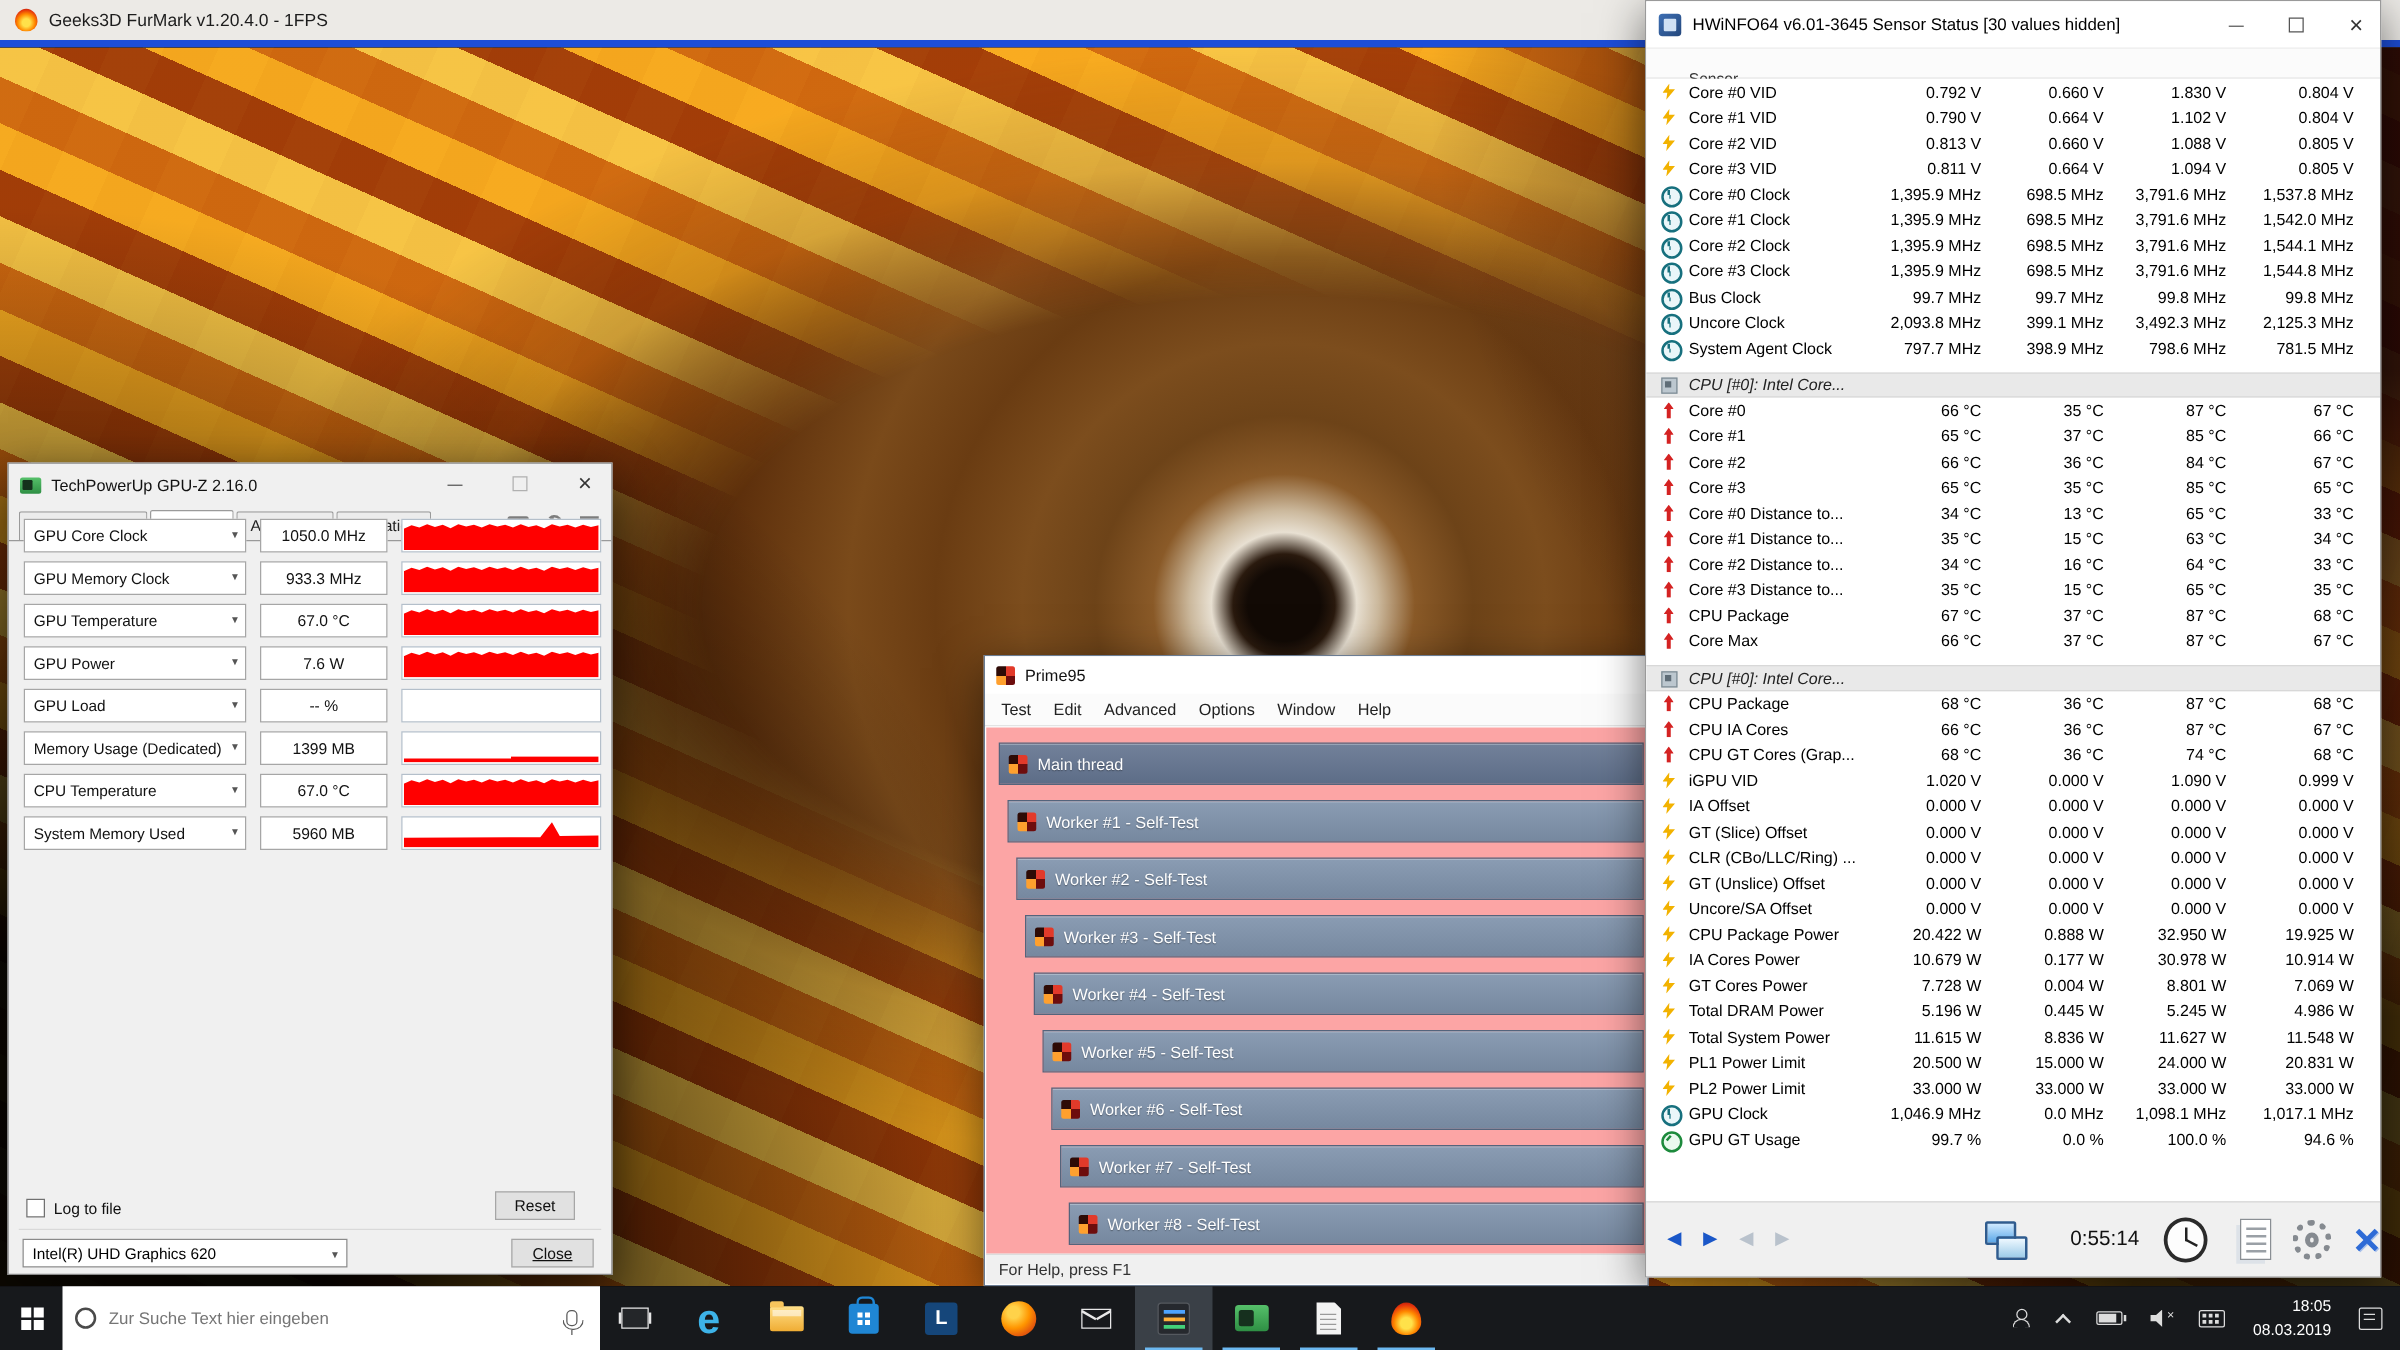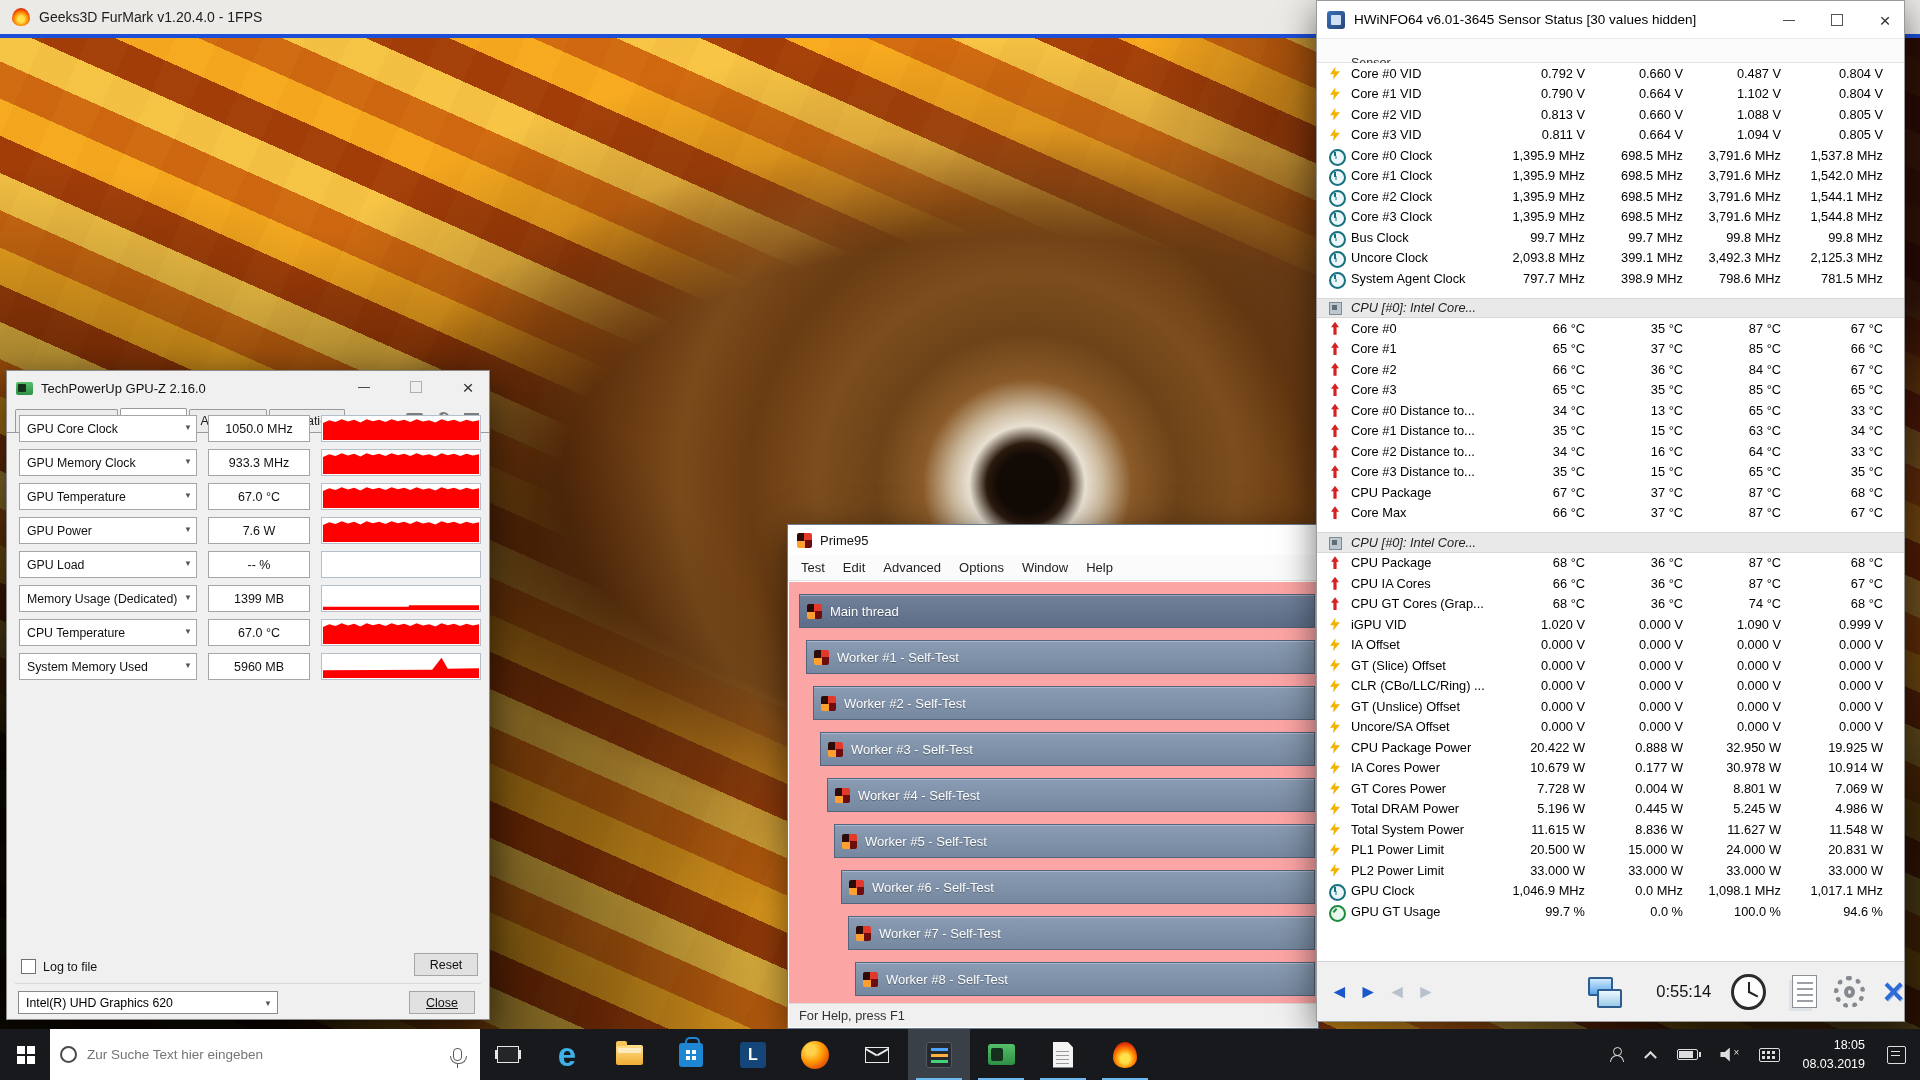--- a/index.html
+++ b/index.html
@@ -1,21 +1,21 @@
 <!DOCTYPE html>
 <html><head>
 <meta charset="utf-8">
 <style>
   * { margin:0; padding:0; box-sizing:border-box; }
   html,body { width:1920px; height:1080px; overflow:hidden; font-family:"Liberation Sans",sans-serif; background:#000; cursor:default; }
   .desktop { position:relative; width:1920px; height:1080px; }
 
   
   .furmark-win { position:absolute; inset:0 0 51px 0; z-index:1; background:#000; }
-  .fm-titlebar { position:absolute; left:0; top:0; right:0; height:38px; background:#eceae6; border-bottom:4px solid #1d4ed8; display:flex; align-items:center; padding-left:12px; gap:9px; }
+  .fm-titlebar { position:absolute; left:0; top:0; right:0; height:38px; background:#eceae6; border-bottom:6px solid #1d4ed8; display:flex; align-items:center; padding-left:12px; gap:9px; }
   .fm-flame { width:18px; height:18px; border-radius:50% 50% 46% 46%/58% 58% 42% 42%; background:radial-gradient(circle at 50% 62%, #ffe14a 0 22%, #ff8a00 48%, #e3310c 72%, #7c1002 100%); }
   .fm-title { font-size:14px; color:#1c1c1c; }
   .fm-render { position:absolute; left:0; top:38px; right:0; bottom:0;
     background: radial-gradient(circle at 53.5% 45%, #120a05 0 2.5%, #2a1a0e 3.5%, #e8e0d2 5%, #cbb89c 6.5%, #8a5a28 9%, #6d4318 13%, #7c4d1d 18%, #6a3c12 24%, #7a4a1a 30%, #5e300c 38%, #3a1a06 48%, #200d03 58%, #0c0502 72%, #000 85%); }
   .fm-render::before { content:""; position:absolute; inset:0;
     background:
       repeating-linear-gradient(24deg, rgba(255,176,32,.92) 0 34px, rgba(214,108,16,.92) 34px 68px, rgba(255,204,72,.92) 68px 102px, rgba(166,62,8,.92) 102px 136px),
       repeating-linear-gradient(114deg, rgba(255,190,60,.55) 0 40px, rgba(190,85,12,.55) 40px 80px);
     -webkit-mask-image: radial-gradient(ellipse at 53.5% 45%, transparent 0 32%, rgba(0,0,0,.78) 46%, #000 58%);
     mask-image: radial-gradient(ellipse at 53.5% 45%, transparent 0 32%, rgba(0,0,0,.78) 46%, #000 58%); }
@@ -56,21 +56,21 @@
   .gz-val { background:#fff; border:1px solid #a6a6a6; display:flex; align-items:center; justify-content:center; font-size:12.5px; color:#111; }
   .gz-graph { position:relative; background:#fff; border:1px solid #b4bfca; }
   .g-fill { position:absolute; inset:1px; }
   .t-full { background:#f00; clip-path:polygon(0 26%,4% 14%,8% 22%,12% 10%,16% 20%,20% 12%,24% 24%,28% 10%,32% 18%,36% 12%,40% 22%,44% 10%,48% 18%,52% 12%,56% 22%,60% 10%,64% 20%,68% 14%,72% 24%,76% 10%,80% 18%,84% 12%,88% 22%,92% 12%,96% 20%,100% 14%,100% 100%,0 100%); }
   .t-low { background:#f00; clip-path:polygon(0 86%,55% 86%,55% 79%,100% 79%,100% 100%,0 100%); }
   .t-spike { background:#f00; clip-path:polygon(0 66%,70% 64%,76% 12%,80% 60%,100% 58%,100% 100%,0 100%); }
   .t-empty { background:transparent; }
   .gz-log { position:absolute; left:14px; top:588px; display:flex; align-items:center; gap:7px; font-size:12.5px; color:#111; }
   .gz-check { width:15px; height:15px; background:#fff; border:1px solid #707070; }
   .gz-btn { position:absolute; background:#e1e1e1; border:1px solid #a6a6a6; font-size:12.5px; color:#111; display:flex; align-items:center; justify-content:center; }
-  .gz-reset { left:407px; top:582px; width:64px; height:23px; }
+  .gz-reset { left:389px; top:582px; width:64px; height:23px; }
   .gz-close { left:402px; top:620px; width:66px; height:23px; text-decoration:underline; }
   .gz-device { position:absolute; left:11px; top:620px; width:260px; height:23px; background:#fff; border:1px solid #8a8a8a; display:flex; align-items:center; padding:0 20px 0 7px; font-size:12.3px; position:absolute; }
   .gz-device::after { content:"▼"; position:absolute; right:5px; top:7px; font-size:8px; color:#555; }
   .gz-sep { position:absolute; left:8px; right:8px; top:612px; height:1px; background:#d9d9d9; }
 
   
   .p95 { left:787px; top:524px; width:532px; height:505px; z-index:2; border-color:#6b7c92; background:#fff; }
   .p95-titlebar { height:30px; background:#fff; display:flex; align-items:center; gap:8px; padding-left:9px; }
   .p95-ico { width:15px; height:15px; border-radius:2px; background:conic-gradient(#e23a2a 0 90deg,#6d0d0d 90deg 180deg,#ffa02e 180deg 270deg,#2e0b06 270deg 360deg); }
   .p95-title { font-size:13px; color:#111; }
@@ -386,21 +386,21 @@
       <span class="hw-h-num">Average</span>
       <span></span>
     </div>
     <div class="hw-rows">
 
         <div class="hw-row hw-grid">
           <span class="hw-icon t-bolt"></span>
           <span class="hw-label">Core #0 VID</span>
           <span class="hw-num">0.792 V</span>
           <span class="hw-num">0.660 V</span>
-          <span class="hw-num">0.487 V</span>
+          <span class="hw-num">1.830 V</span>
           <span class="hw-num">0.804 V</span>
           <span></span>
         </div>
 
         <div class="hw-row hw-grid">
           <span class="hw-icon t-bolt"></span>
           <span class="hw-label">Core #1 VID</span>
           <span class="hw-num">0.790 V</span>
           <span class="hw-num">0.664 V</span>
           <span class="hw-num">1.102 V</span>

